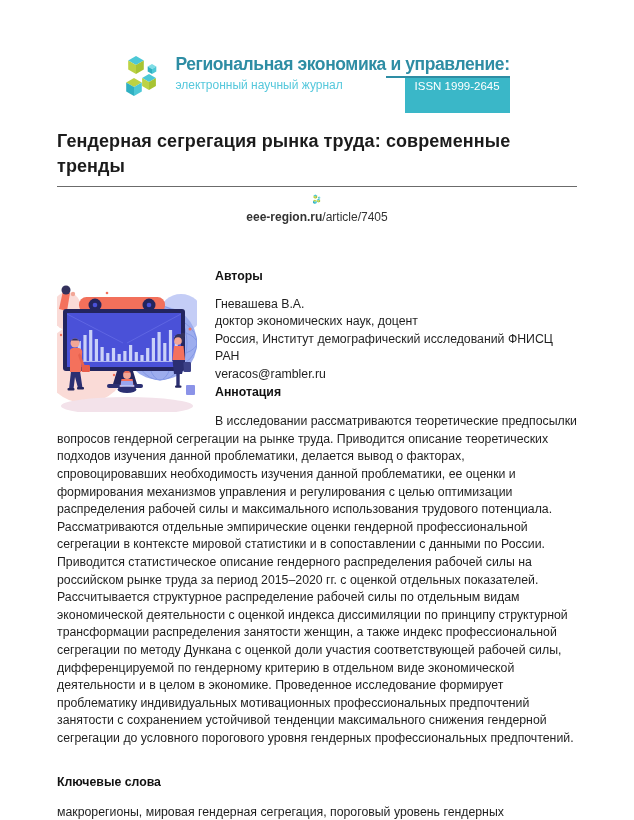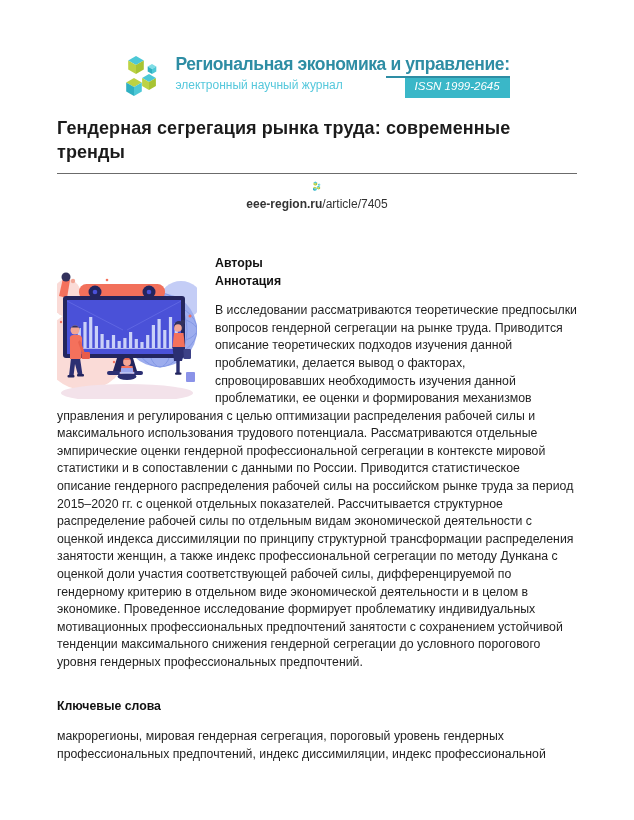--- a/index.html
+++ b/index.html
@@ -13,21 +13,21 @@
   .journal-header{margin-top:54px;display:flex;justify-content:center;align-items:flex-start;gap:9px;}
   .jh-logo{display:block;line-height:0;}
   .jh-text{display:flex;flex-direction:column;}
   .jh-title{
     font-size:17.5px;font-weight:bold;color:#2e8da4;letter-spacing:-0.4px;
     white-space:nowrap;position:relative;line-height:1.15;
   }
   .jh-title::after{content:"";position:absolute;right:0;bottom:-4px;width:124px;height:2px;background:#2e8da4;}
   .jh-row{display:flex;justify-content:space-between;align-items:flex-start;margin-top:4px;}
   .jh-subtitle{font-size:12px;color:#56c8dc;}
-  .jh-issn{background:#3ab7c8;color:#ffffff;font-size:11.5px;padding:2px 10px 6px;font-style:italic;}
+  .jh-issn{background:#3ab7c8;color:#ffffff;font-size:11.5px;padding:2px 10px 21px;}
 
   
   .article-title{
     font-size:18px;font-weight:bold;color:#1b1b1b;line-height:1.36;
     margin:16px 0 0;letter-spacing:0.1px;
   }
   .title-rule{border:none;border-top:1px solid #6b6b6b;margin:8px 0 0;}
   .url-line{margin-top:7px;display:flex;align-items:center;gap:5px;font-size:12px;color:#333;flex-direction:column;}
   .url-favicon{display:inline-block;line-height:0;}
   .url-domain{font-weight:bold;}
@@ -189,20 +189,25 @@
         <rect x="62.5" y="100" width="15" height="1.8" rx="0.9" fill="#b9c2f4"></rect>
 
         <circle cx="50" cy="8" r="1.3" fill="#f4715c"></circle>
         <circle cx="133" cy="44" r="1.5" fill="#f4715c"></circle>
         <circle cx="4" cy="50" r="1.2" fill="#f4715c"></circle>
         <circle cx="57" cy="90" r="1.2" fill="#f4715c"></circle>
       </svg>
     </span>
 
     <h3 class="section-heading">Авторы</h3>
+    <p class="authors-block">Гневашева В.А.
+доктор экономических наук, доцент
+Россия, Институт демографический исследований ФНИСЦ
+РАН
+veracos@rambler.ru</p>
 
     <h3 class="section-heading">Аннотация</h3>
     <p class="abstract-text">В исследовании рассматриваются теоретические предпосылки вопросов гендерной сегрегации на рынке труда. Приводится описание теоретических подходов изучения данной проблематики, делается вывод о факторах, спровоцировавших необходимость изучения данной проблематики, ее оценки и формирования механизмов управления и регулирования с целью оптимизации распределения рабочей силы и максимального использования трудового потенциала. Рассматриваются отдельные эмпирические оценки гендерной профессиональной сегрегации в контексте мировой статистики и в сопоставлении с данными по России. Приводится статистическое описание гендерного распределения рабочей силы на российском рынке труда за период 2015–2020 гг. с оценкой отдельных показателей. Рассчитывается структурное распределение рабочей силы по отдельным видам экономической деятельности с оценкой индекса диссимиляции по принципу структурной трансформации распределения занятости женщин, а также индекс профессиональной сегрегации по методу Дункана с оценкой доли участия соответствующей рабочей силы, дифференцируемой по гендерному критерию в отдельном виде экономической деятельности и в целом в экономике. Проведенное исследование формирует проблематику индивидуальных мотивационных профессиональных предпочтений занятости с сохранением устойчивой тенденции максимального снижения гендерной сегрегации до условного порогового уровня гендерных профессиональных предпочтений.</p>
 
     <h3 class="section-heading kw-heading">Ключевые слова</h3>
     <p class="keywords-text">макрорегионы, мировая гендерная сегрегация, пороговый уровень гендерных профессиональных предпочтений, индекс диссимиляции, индекс профессиональной</p>
 
   </div>
 </div>
 

